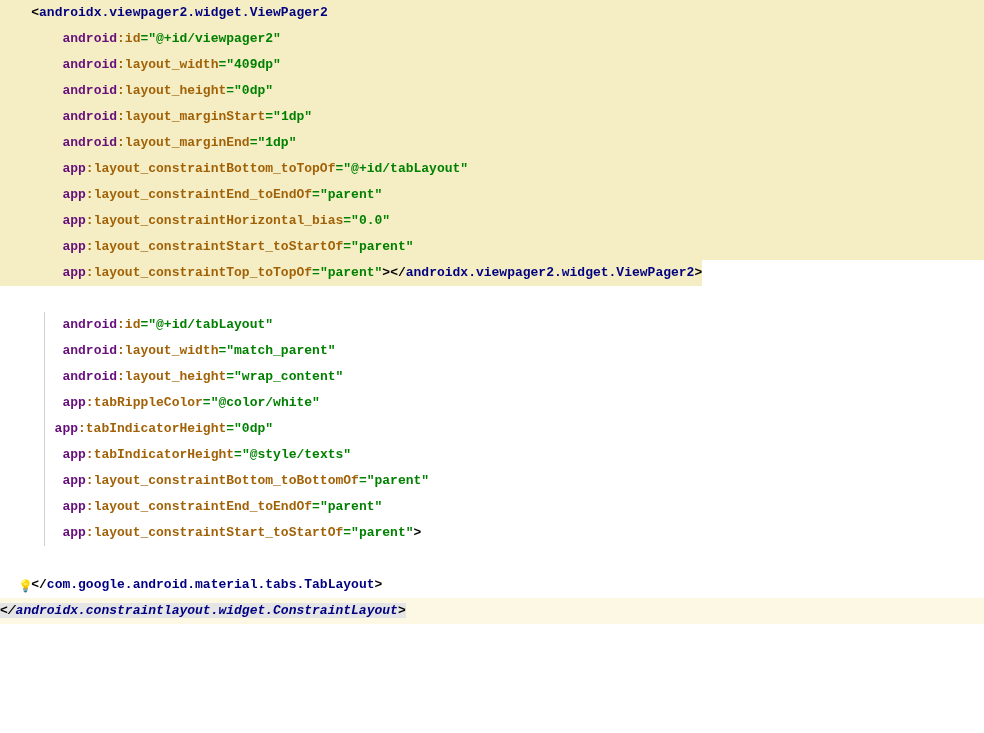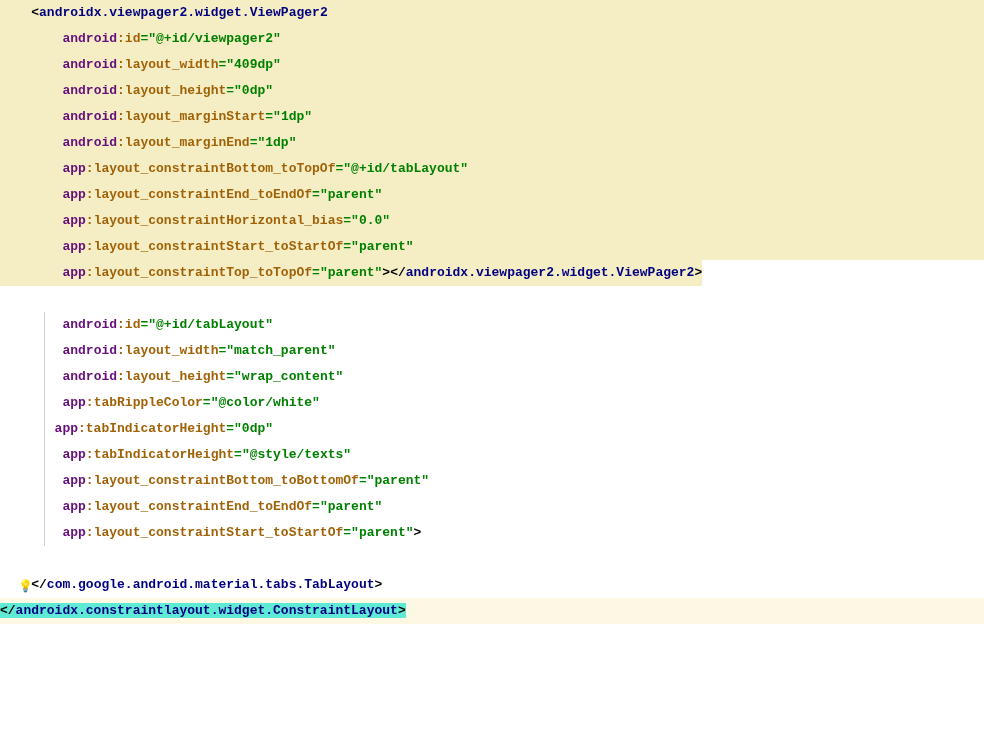--- a/index.html
+++ b/index.html
@@ -20,21 +20,22 @@
     padding-left: 0;
     position: relative;
   }
   .hl-yellow {
     background: #f5eec5;
   }
   .hl-light {
     background: #fdf8e3;
   }
   .sel-highlight {
-    background: #5eead4;
+    background: #e5e5e5;
+    font-style: italic;
   }
   .tag-bracket { color: #000000; }
   .tag-name { color: #000080; }
   .attr-ns { color: #660e7a; text-align: right; }
   .attr-name { color: #a16207; }
   .attr-eq { color: #008000; }
   .attr-value { color: #008000; }
   .guide {
     position: absolute;
     left: 44px;

